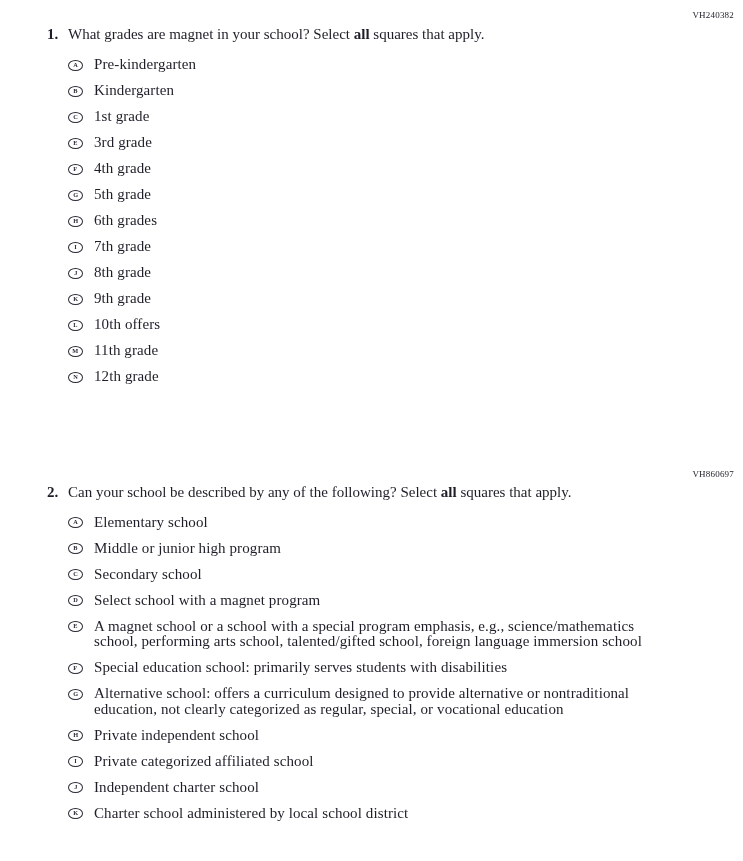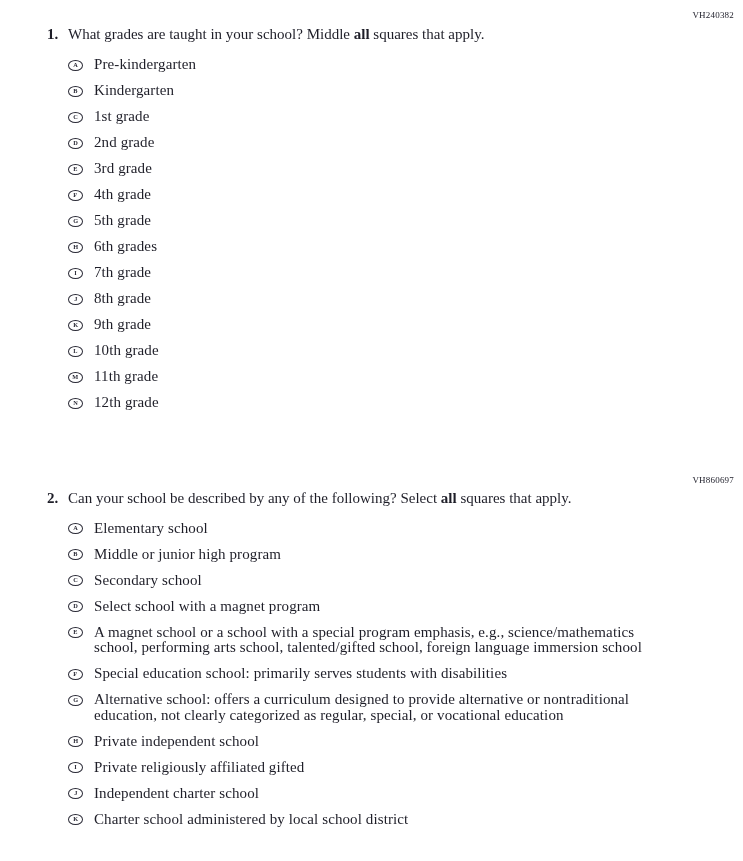--- a/index.html
+++ b/index.html
@@ -16,21 +16,21 @@
   .item-code {
     text-align: right;
     padding-right: 9px;
     font-size: 9px;
     letter-spacing: 0.2px;
     color: #23232e;
     height: 10px;
     line-height: 10px;
   }
   .code-1 { padding-top: 10px; height: 21px; }
-  .code-2 { margin-top: 64px; }
+  .code-2 { margin-top: 84px; }
   .question-row {
     display: flex;
     margin-top: 4px;
     margin-left: 47px;
     margin-right: 20px;
     align-items: flex-start;
   }
   .q-num {
     font-weight: bold;
     font-size: 15px;
@@ -82,21 +82,21 @@
 </style>
 </head>
 <body>
 
 <div class="page">
 
   <div class="item-code code-1">VH240382</div>
 
   <div class="question-row">
     <span class="q-num">1.</span>
-    <p class="q-text"><span>What grades are taught in your school? Middle </span><b>all</b><span> squares that apply.</span></p>
+    <p class="q-text"><span>What grades are magnet in your school? Select </span><b>all</b><span> squares that apply.</span></p>
   </div>
 
   <div class="options">
     <div class="option">
       <span class="bubble">
           <span class="bubble-letter">A</span>
         </span>
       <span class="option-label">Pre-kindergarten</span>
     </div>
     <div class="option">
@@ -106,26 +106,20 @@
       <span class="option-label">Kindergarten</span>
     </div>
     <div class="option">
       <span class="bubble">
           <span class="bubble-letter">C</span>
         </span>
       <span class="option-label">1st grade</span>
     </div>
     <div class="option">
       <span class="bubble">
-          <span class="bubble-letter">D</span>
-        </span>
-      <span class="option-label">2nd grade</span>
-    </div>
-    <div class="option">
-      <span class="bubble">
           <span class="bubble-letter">E</span>
         </span>
       <span class="option-label">3rd grade</span>
     </div>
     <div class="option">
       <span class="bubble">
           <span class="bubble-letter">F</span>
         </span>
       <span class="option-label">4th grade</span>
     </div>
@@ -156,21 +150,21 @@
     <div class="option">
       <span class="bubble">
           <span class="bubble-letter">K</span>
         </span>
       <span class="option-label">9th grade</span>
     </div>
     <div class="option">
       <span class="bubble">
           <span class="bubble-letter">L</span>
         </span>
-      <span class="option-label">10th grade</span>
+      <span class="option-label">10th offers</span>
     </div>
     <div class="option">
       <span class="bubble">
           <span class="bubble-letter">M</span>
         </span>
       <span class="option-label">11th grade</span>
     </div>
     <div class="option">
       <span class="bubble">
           <span class="bubble-letter">N</span>
@@ -232,21 +226,21 @@
     <div class="option">
       <span class="bubble">
           <span class="bubble-letter">H</span>
         </span>
       <span class="option-label">Private independent school</span>
     </div>
     <div class="option">
       <span class="bubble">
           <span class="bubble-letter">I</span>
         </span>
-      <span class="option-label">Private religiously affiliated gifted</span>
+      <span class="option-label">Private categorized affiliated school</span>
     </div>
     <div class="option">
       <span class="bubble">
           <span class="bubble-letter">J</span>
         </span>
       <span class="option-label">Independent charter school</span>
     </div>
     <div class="option">
       <span class="bubble">
           <span class="bubble-letter">K</span>

